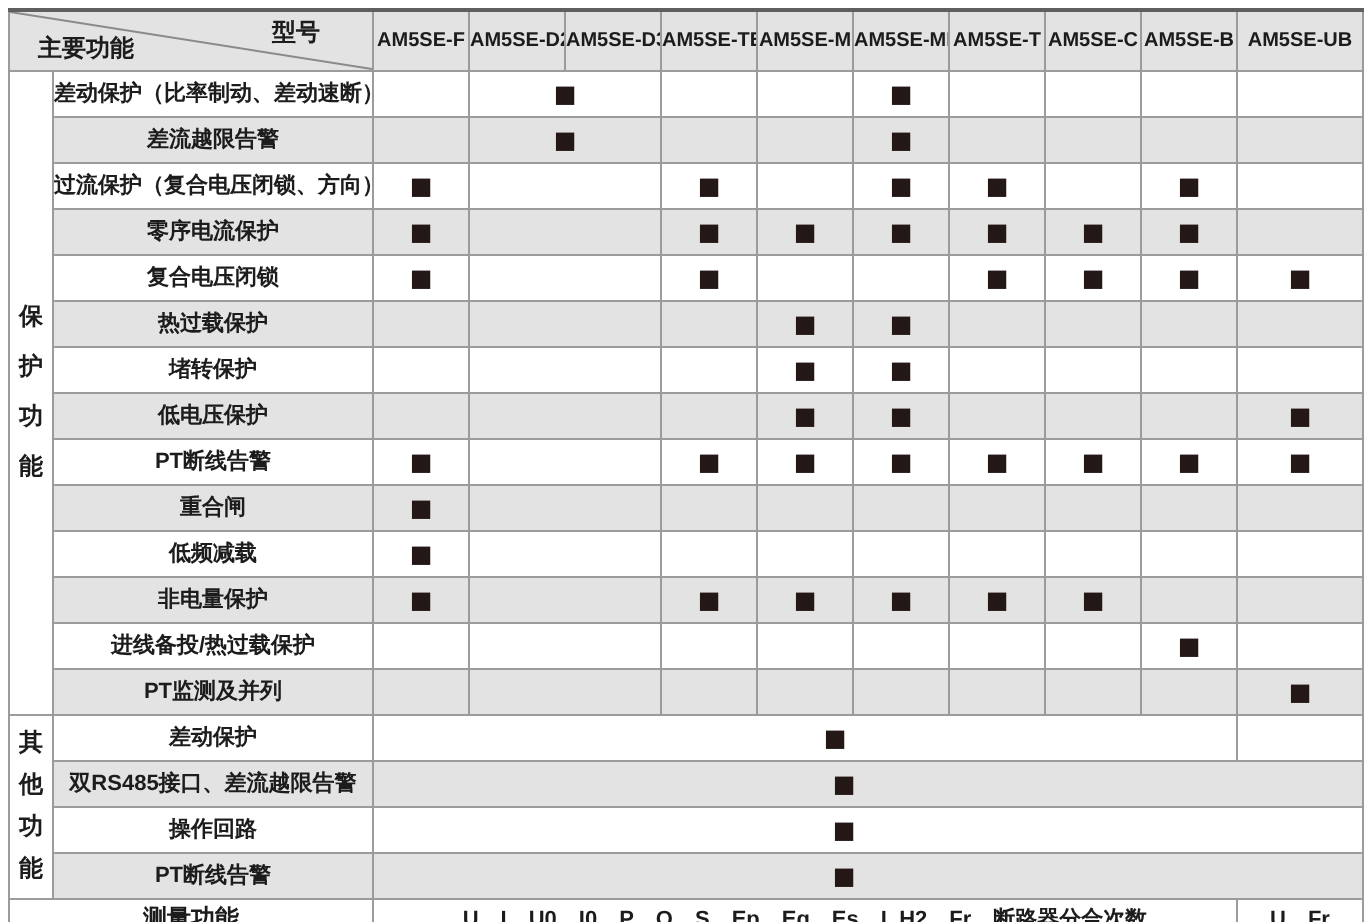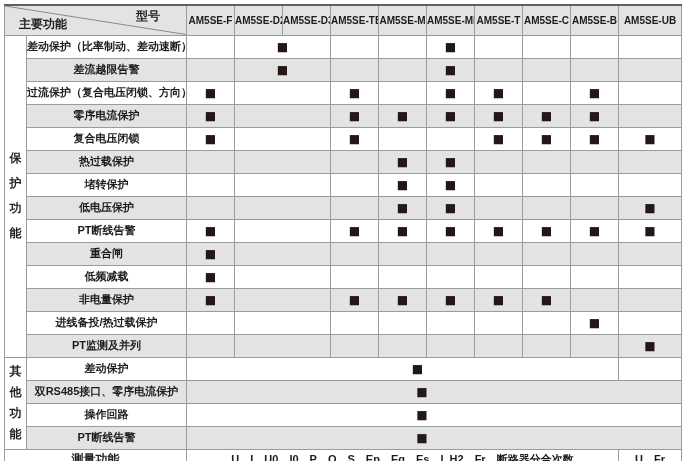--- a/index.html
+++ b/index.html
@@ -264,21 +264,21 @@
       <div class="gc">他</div>
       <div class="gc">功</div>
       <div class="gc">能</div>
     </td>
     <td class="fn">差动保护</td>
     <td class="m span9" colspan="9">■</td>
     <td class="m"></td>
   </tr>
 
   <tr class="stripe">
-    <td class="fn">双RS485接口、零序电流保护</td>
+    <td class="fn">双RS485接口、差流越限告警</td>
     <td class="m span10" colspan="10">■</td>
   </tr>
 
   <tr>
     <td class="fn">操作回路</td>
     <td class="m span10" colspan="10">■</td>
   </tr>
 
   <tr class="stripe">
     <td class="fn">PT断线告警</td>

